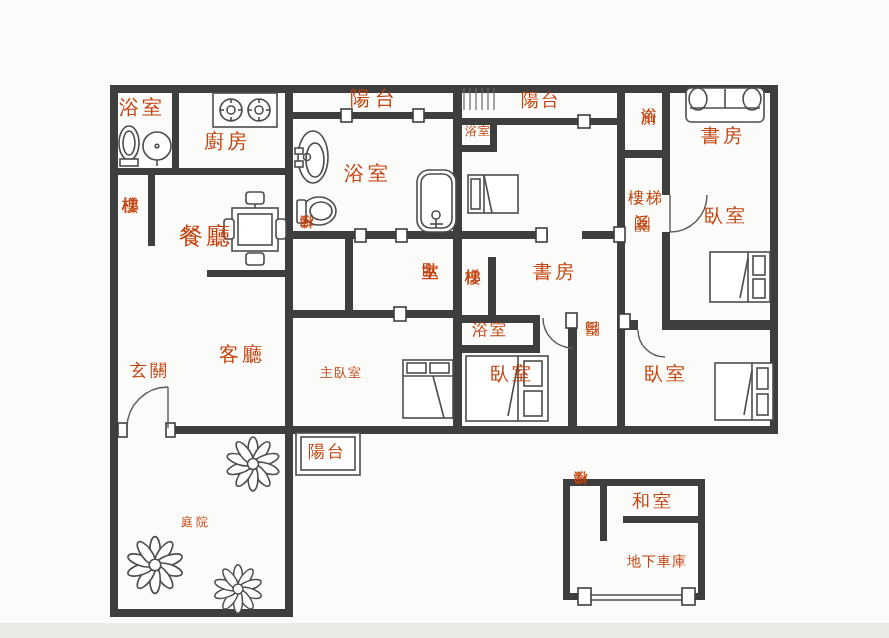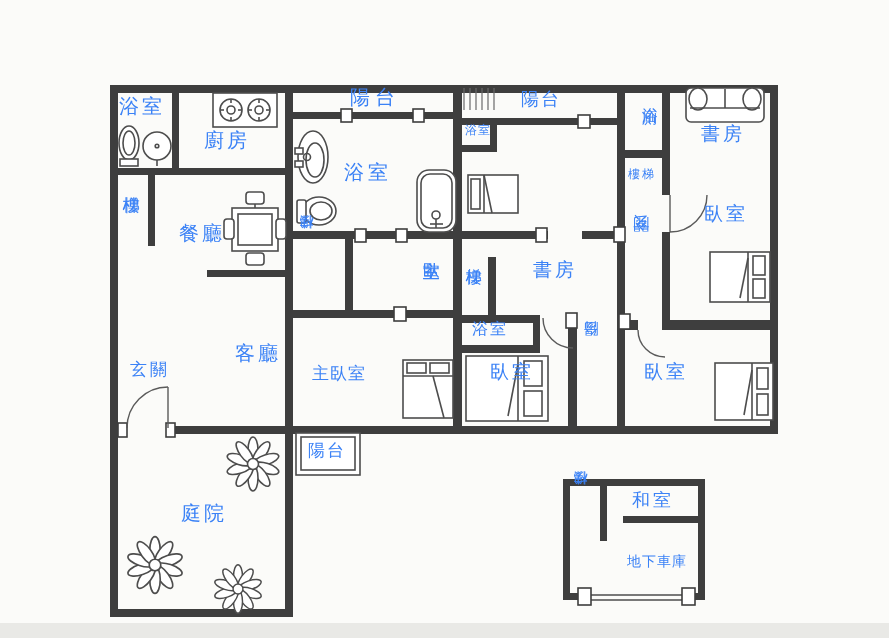--- a/index.html
+++ b/index.html
@@ -3,23 +3,23 @@
 <meta charset="utf-8">
 <style>
   html,body{margin:0;padding:0;background:#fff;}
   .stage{
     position:relative;width:889px;height:638px;overflow:hidden;
     background:#fbfbf9;
     font-family:"Liberation Sans",sans-serif;
   }
   .stage svg{position:absolute;left:0;top:0;}
   .lbl{
-    position:absolute;color:#3b82f6;white-space:nowrap;
+    position:absolute;color:#c2410c;white-space:nowrap;
     font-size:19px;letter-spacing:3px;line-height:1.05;
-    font-family:Liberation Mono, monospace;
+    font-family:Liberation Serif, serif;
   }
   .v{writing-mode:vertical-rl;text-orientation:upright;letter-spacing:0;}
   .r180{transform:rotate(180deg);}
   .wall{fill:#3e3e3e;}
   .win{fill:#ffffff;stroke:#3e3e3e;stroke-width:1.6;}
   .thin{stroke:#4d4d4d;stroke-width:1.6;fill:none;}
   .thinf{stroke:#4d4d4d;stroke-width:1.6;fill:#ffffff;}
   .door{stroke:#5a5a5a;stroke-width:1.4;fill:none;}
   .tread{stroke:#6a6a6a;stroke-width:1.2;}
   .band{fill:#e9e9e6;}
@@ -269,40 +269,40 @@
       <ellipse cx="0" cy="-14" rx="5" ry="13" transform="rotate(288)"></ellipse>
           <ellipse cx="0" cy="-14" rx="5" ry="13" transform="rotate(324)"></ellipse>
       <circle cx="0" cy="0" r="5.5"></circle>
     </g>
   </g>
 </svg>
 
 <div class="lbl" style="left:119px;top:97px;font-size:20px;">浴室</div>
 <div class="lbl" style="left:204px;top:131px;font-size:20px;text-align:right;">廚房</div>
 <div class="lbl v" style="left:121px;top:183px;font-size:17px;">樓梯</div>
-<div class="lbl" style="left:179px;top:224px;font-size:20px;">餐廳</div>
+<div class="lbl" style="left:179px;top:224px;font-size:24px;">餐廳</div>
 <div class="lbl" style="left:350px;top:88px;font-size:20px;letter-spacing:5px;">陽台</div>
 <div class="lbl" style="left:344px;top:163px;font-size:20px;letter-spacing:4px;">浴室</div>
 <div class="lbl" style="left:465px;top:125px;font-size:12px;letter-spacing:1px;">浴室</div>
 <div class="lbl" style="left:521px;top:91px;font-size:18px;letter-spacing:2px;">陽台</div>
 <div class="lbl v" style="left:640px;top:95px;font-size:16px;">浴廁</div>
 <div class="lbl" style="left:701px;top:126px;font-size:19px;">書房</div>
-<div class="lbl" style="left:628px;top:169px;font-size:12px;letter-spacing:2px;">樓梯</div>
+<div class="lbl" style="left:628px;top:190px;font-size:16px;letter-spacing:2px;">樓梯</div>
 <div class="lbl" style="left:704px;top:206px;font-size:19px;">臥室</div>
 <div class="lbl v r180" style="left:634px;top:245px;font-size:16px;">玄關</div>
 <div class="lbl v r180" style="left:300px;top:240px;font-size:14px;">樓梯</div>
 <div class="lbl v" style="left:421px;top:249px;font-size:17px;">主臥室</div>
 <div class="lbl v" style="left:464px;top:256px;font-size:16px;">樓梯</div>
 <div class="lbl" style="left:533px;top:262px;font-size:19px;">書房</div>
 <div class="lbl" style="left:472px;top:322px;font-size:16px;letter-spacing:2px;">浴室</div>
 <div class="lbl" style="left:130px;top:362px;font-size:17px;">玄關</div>
-<div class="lbl" style="left:219px;top:344px;font-size:20px;margin-left:16px;">客廳</div>
-<div class="lbl" style="left:312px;top:366px;font-size:17px;letter-spacing:1px;">主臥室</div>
+<div class="lbl" style="left:219px;top:344px;font-size:20px;">客廳</div>
+<div class="lbl" style="left:320px;top:366px;font-size:13px;letter-spacing:1px;">主臥室</div>
 <div class="lbl" style="left:490px;top:364px;font-size:19px;">臥室</div>
 <div class="lbl v r180" style="left:585px;top:348px;font-size:15px;">陽台</div>
 <div class="lbl" style="left:644px;top:364px;font-size:19px;">臥室</div>
 <div class="lbl" style="left:308px;top:443px;font-size:17px;letter-spacing:2px;">陽台</div>
-<div class="lbl" style="left:181px;top:504px;font-size:20px;">庭院</div>
+<div class="lbl" style="left:181px;top:516px;font-size:12px;">庭院</div>
 <div class="lbl v r180" style="left:574px;top:496px;font-size:14px;">樓梯</div>
 <div class="lbl" style="left:632px;top:492px;font-size:18px;text-align:right;">和室</div>
 <div class="lbl" style="left:627px;top:555px;font-size:14px;letter-spacing:1px;">地下車庫</div>
 
 </div>
 
 </body></html>

